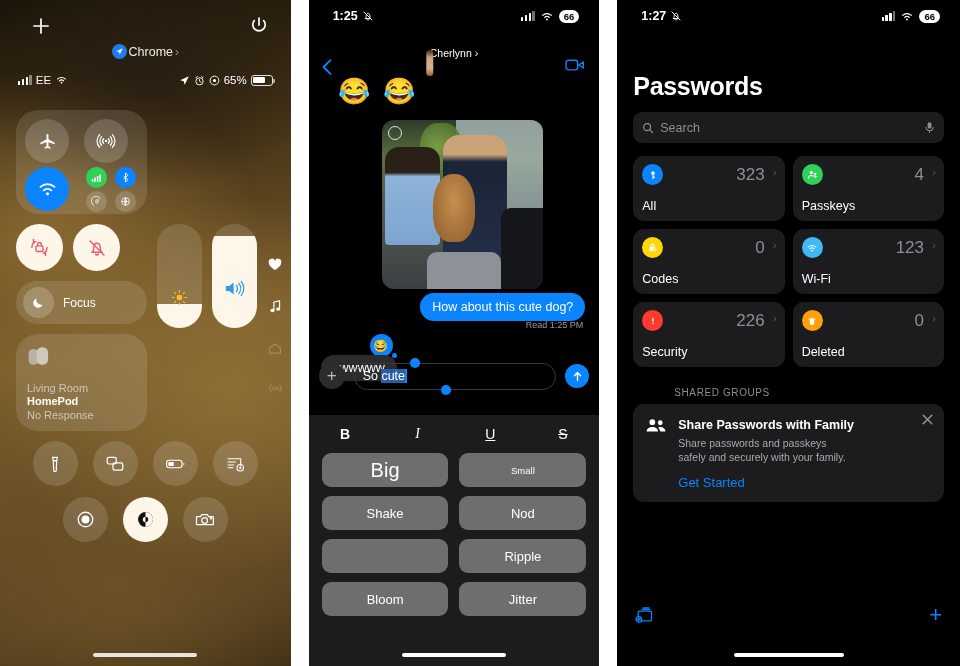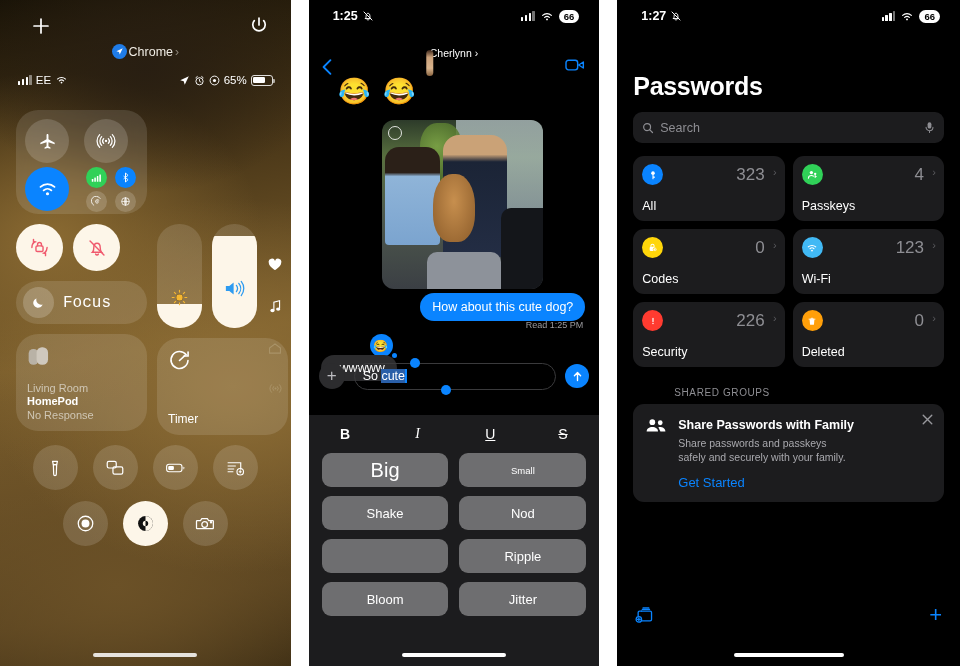--- a/index.html
+++ b/index.html
@@ -54,21 +54,21 @@
 
   .tile-media { width:131px; height:104px; padding:10px; position:relative; }
   .art { width:44px; height:40px; border-radius:9px; background:linear-gradient(150deg,#6c5328,#4b3a1c); }
   .airplay { position:absolute; right:9px; top:10px; width:30px; height:30px; border-radius:50%; background:rgba(255,255,255,.18); display:flex;align-items:center;justify-content:center;}
   .np { position:absolute; left:11px; top:58px; color:#ece6da; font-size:11.5px; }
   .transport { position:absolute; left:0; right:0; bottom:8px; display:flex; justify-content:center; gap:20px; align-items:center; color:#fff; }
 
   .circ-btn { width:47px; height:47px; border-radius:50%; background:#fdf6e9; display:flex; align-items:center; justify-content:center; }
   .focus-tile { width:131px; height:43px; border-radius:22px; background:rgba(255,255,255,0.12); display:flex; align-items:center; padding-left:7px; gap:9px; }
   .focus-ic { width:31px; height:31px; border-radius:50%; background:rgba(255,255,255,.2); display:flex;align-items:center;justify-content:center; }
-  .focus-lbl { color:#fff; font-size:16px;font-family:Liberation Mono, monospace; }
+  .focus-lbl { color:#fff; font-size:12px; }
 
   .slider { width:45px; border-radius:22px; overflow:hidden; position:relative; background:rgba(255,255,255,.13); }
   .slider .fill { position:absolute; left:0; right:0; bottom:0; background:#fdf6e9; }
   .slider .gl { position:absolute; left:0; right:0; display:flex; justify-content:center; }
 
   .home-tile { width:131px; height:97px; border-radius:22px; background:rgba(255,255,255,0.12); padding:10px; position:relative; }
   .home-lines { position:absolute; left:11px; bottom:9px; line-height:1.22; }
   .home-lines div { font-size:11px; color:#cfc6b4; }
   .home-lines .b { color:#fff; font-weight:bold; }
   .timer-lbl { position:absolute; left:11px; bottom:9px; color:#fff; font-size:12px; }
@@ -342,28 +342,20 @@
             <div class="slider" style="height:104px;">
               <div class="fill" style="height:88%;"></div>
               <div class="gl" style="bottom:30px;">
                 <svg viewBox="0 0 26 22" width="23" height="19">
                   <path d="M3 8h4l5-4v14l-5-4H3z" fill="#2e9bf0"></path>
                   <path d="M15.2 7.4a6 6 0 0 1 0 7.2M18 5a9.6 9.6 0 0 1 0 12M20.8 2.8a13 13 0 0 1 0 16.4" stroke="#2e9bf0" stroke-width="1.5" fill="none" stroke-linecap="round"></path>
                 </svg>
               </div>
             </div>
           </div>
-          <div class="home-tile" style="height:97px;">
-            <svg viewBox="0 0 28 28" width="25" height="25" fill="none" stroke="#fff" stroke-width="1.8" stroke-linecap="round">
-              <path d="M21.5 7.5A9.5 9.5 0 1 0 23.5 14"></path>
-              <path d="M14 14 20 8.5"></path>
-              <path d="M23.6 4.6v4.4h-4.4"></path>
-            </svg>
-            <div class="timer-lbl">Timer</div>
-          </div>
         </div>
       </div>
 
       <div class="roundrow" style="margin-top:10px;">
         <div class="rbtn">
           <svg viewBox="0 0 22 22" width="18" height="18" fill="none" stroke="#fff" stroke-width="1.5" stroke-linejoin="round">
             <path d="M8 3h6l-1 4H9z"></path>
               <path d="M9 7h4l-.4 11.6a1.6 1.6 0 0 1-3.2 0z"></path>
           </svg>
         </div>

